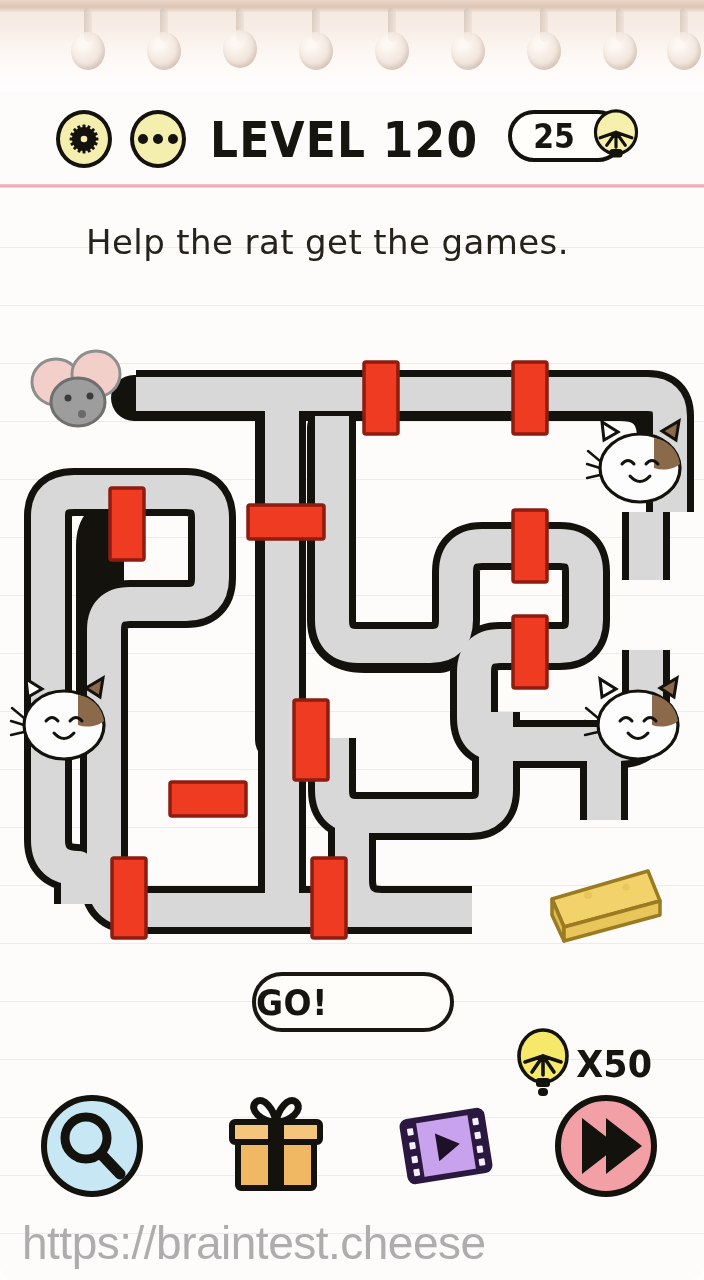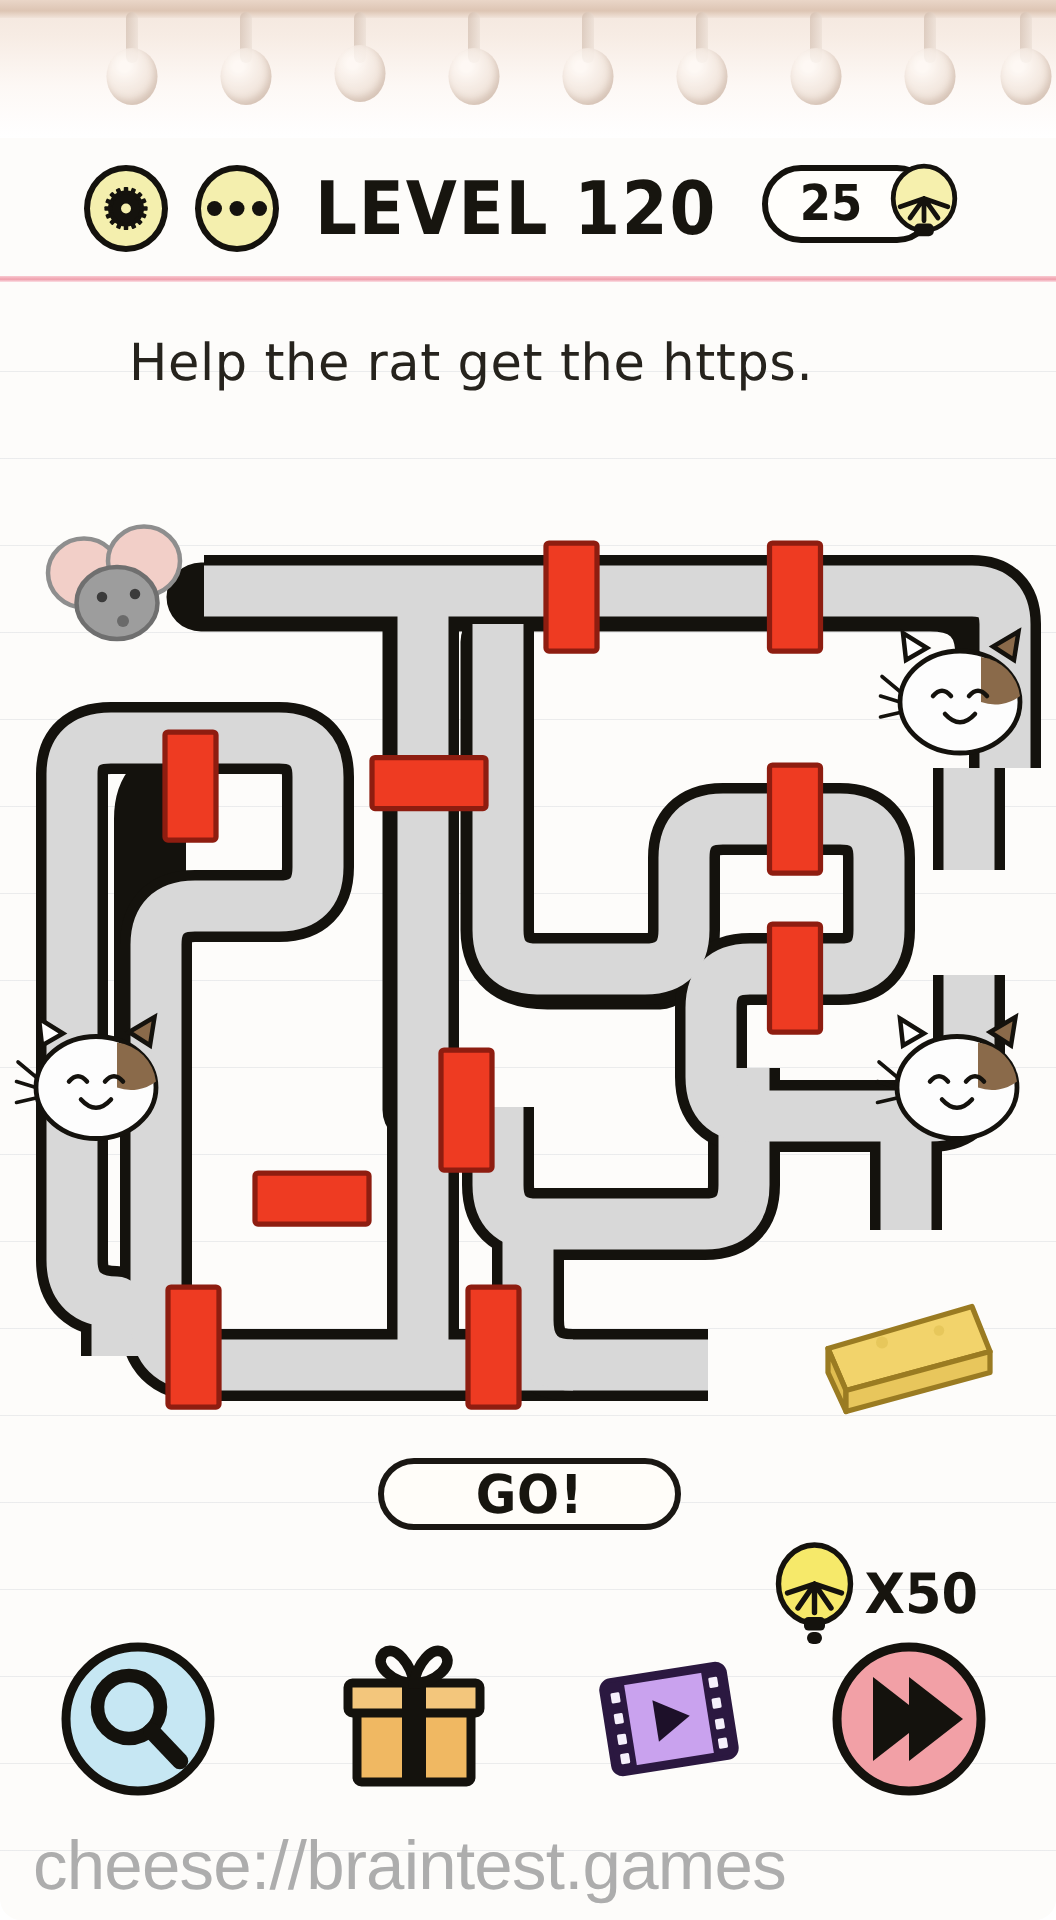--- a/index.html
+++ b/index.html
@@ -175,28 +175,27 @@
     height: 640px;
   }
   .maze svg { display: block; }
 
   
   .go-btn {
     position: absolute;
     left: 252px;
     top: 972px;
     width: 202px;
-    height: 48px;
+    height: 60px;
     border: 4px solid #1a1713;
     border-radius: 30px;
     background: #fffdf9;
     box-sizing: border-box;
     display: flex;
     align-items: center;
-    justify-content: center;
   }
   .go-label {
     font-size: 33px;
     font-weight: 700;
     color: #17150f;
     letter-spacing: .5px;
     transform: scaleY(1.08);
   }
 
   
@@ -324,21 +323,21 @@
       <svg class="bulb-top" viewBox="0 0 60 60">
         <ellipse cx="30" cy="26" rx="22" ry="23" fill="#f6f0ad" stroke="#14120d" stroke-width="3.4"></ellipse>
         <path d="M30 26 L20 40 M30 26 L30 42 M30 26 L40 40 M30 26 L13 32 M30 26 L47 32" stroke="#14120d" stroke-width="3.4" stroke-linecap="round" fill="none"></path>
         <rect x="23" y="44" width="14" height="9" rx="3.5" fill="#14120d"></rect>
       </svg>
     </div>
   </div>
 
   <div class="hdr-divider"></div>
 
-  <div class="prompt">Help the rat get the https.</div>
+  <div class="prompt">Help the rat get the games.</div>
 
   <div class="maze">
     <svg width="704" height="640" viewBox="0 0 704 640">
       <defs>
         <g id="catface">
           <path d="M-36 -28 l-2 -18 l16 10 z" fill="#ffffff" stroke="#14120d" stroke-width="3"></path>
           <path d="M36 -28 l3 -19 l-17 10 z" fill="#8a6a4a" stroke="#14120d" stroke-width="3"></path>
           <ellipse cx="0" cy="0" rx="40" ry="34" fill="#fdfdfd" stroke="#14120d" stroke-width="3.2"></ellipse>
           <path d="M14 -30 a30 30 0 0 1 26 26 a24 20 0 0 1 -26 4 z" fill="#8a6a4a"></path>
           <path d="M-18 -4 q6 -7 12 0" stroke="#14120d" stroke-width="3" fill="none" stroke-linecap="round"></path>
@@ -497,15 +496,15 @@
 
     <div class="action a4">
       <svg width="108" height="108" viewBox="0 0 108 108">
         <circle cx="54" cy="54" r="48" fill="#f2a0a6" stroke="#14120d" stroke-width="6"></circle>
         <path d="M30 26 L66 54 L30 82 Z" fill="#14120d"></path>
         <path d="M54 26 L90 54 L54 82 Z" fill="#14120d"></path>
       </svg>
     </div>
   </div>
 
-  <div class="watermark">cheese://braintest.games</div>
+  <div class="watermark">https://braintest.cheese</div>
 
 </div>
 
 </body></html>

